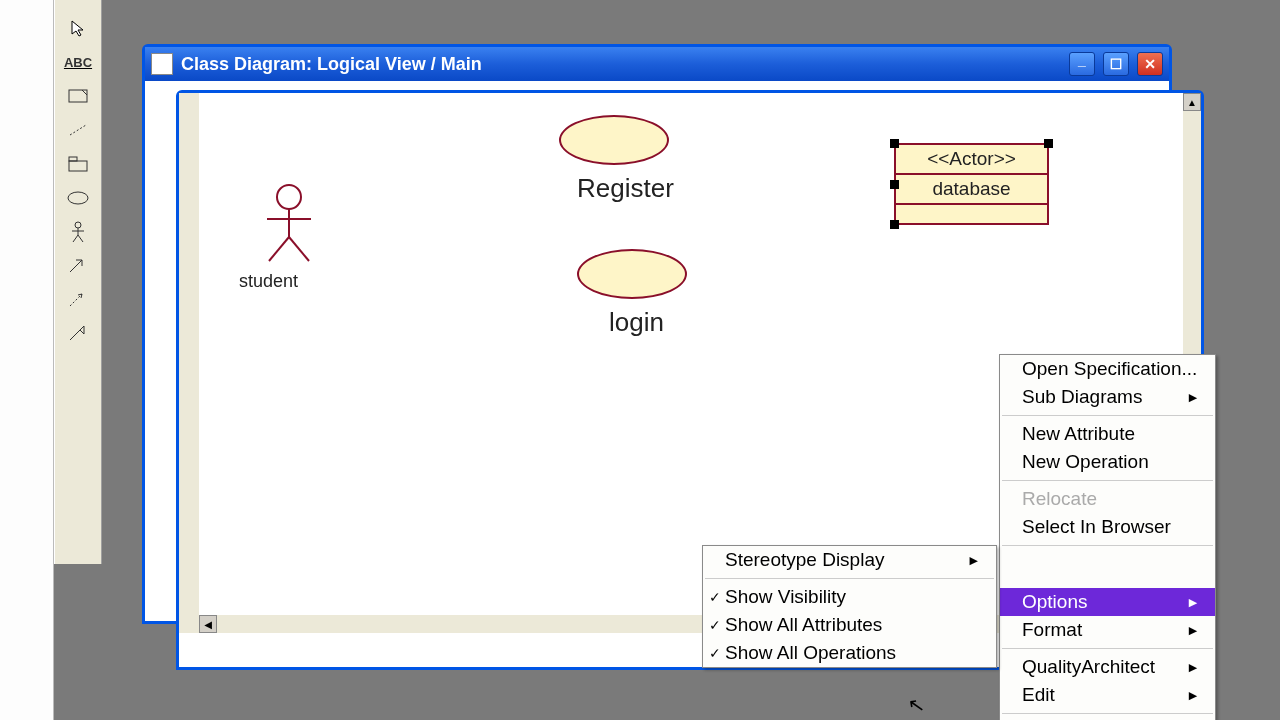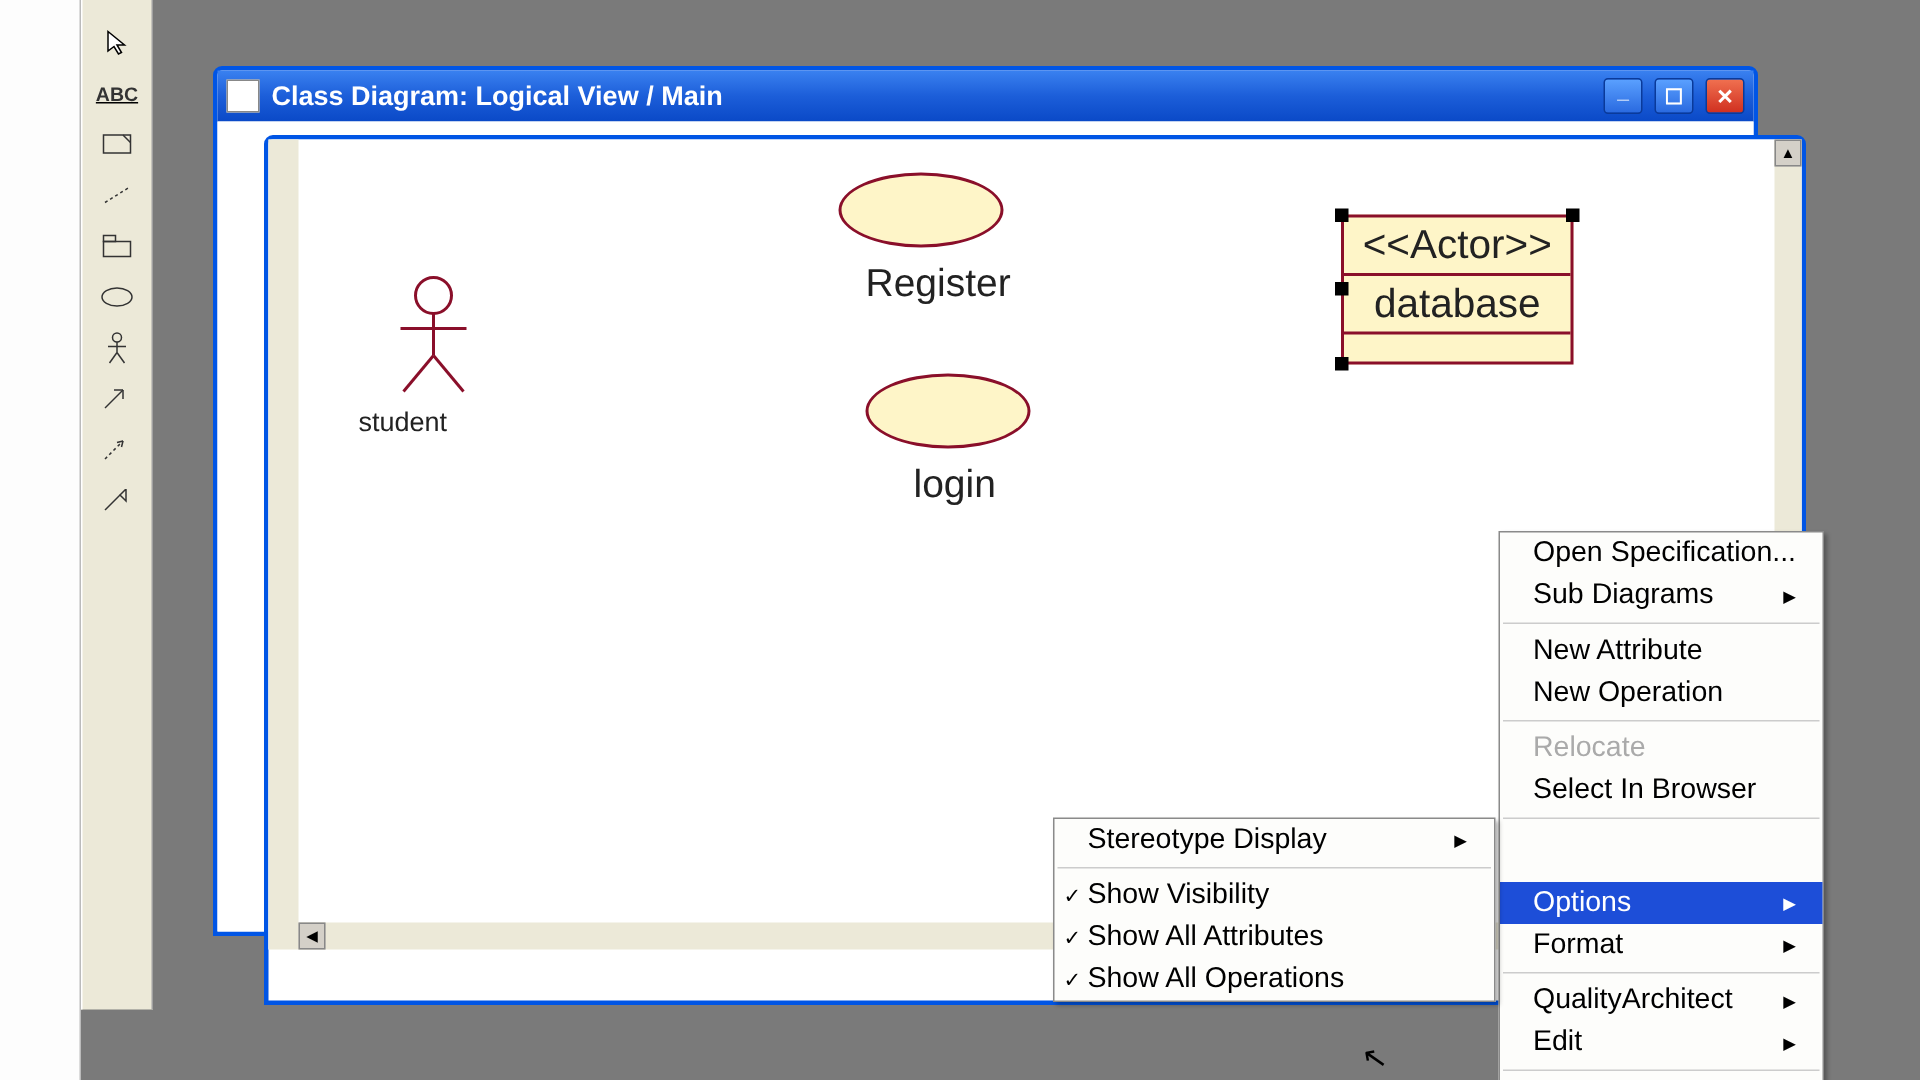--- a/index.html
+++ b/index.html
@@ -1,19 +1,19 @@
 <!DOCTYPE html>
 <html><head>
 <meta charset="utf-8">
 <style>
 * { box-sizing: border-box; margin: 0; padding: 0; font-family: Tahoma, Arial, sans-serif; }
 body { background: #7a7a7a; width: 1280px; height: 720px; overflow: hidden; position: relative; }
 
 .toolbox {
-  position: absolute; left: 54px; top: 0; width: 48px; height: 673px;
+  position: absolute; left: 54px; top: 0; width: 48px; height: 564px;
   background: #ece9d8; border-right: 1px solid #a0a0a0; border-left: 1px solid #fff;
   display: flex; flex-direction: column; align-items: center; padding-top: 16px; gap: 10px; text-decoration: underline;
 }
 .tb { width: 32px; height: 24px; display:flex; align-items:center; justify-content:center; font-size:14px; color:#333; cursor:pointer; }
 
 .left-frag {
   position:absolute; left:0; top:0; width:54px; height:720px; background:#fdfdfd; border-right:1px solid #bbb;
 }
 
 .win {
@@ -52,35 +52,35 @@
 .lb1 { left:378px; top:80px; }
 .lb2 { left:410px; top:214px; }
 
 .actor { position:absolute; left:60px; top:90px; width:60px; }
 .actor svg { display:block; margin:0 auto; }
 .actor-label { position:absolute; left:40px; top:178px; font-size:18px; color:#222; }
 
 .classbox {
   position:absolute; left:695px; top:50px; width:155px; background:#fef5c8; border:2px solid #8a0f2a;
 }
-.classbox .row { border-bottom:2px solid #8a0f2a; padding:3px 6px; text-align:center; font-size:27px; color:#222; }
+.classbox .row { border-bottom:2px solid #8a0f2a; padding:3px 6px; text-align:center; font-size:19px; color:#222; }
 .classbox .row.last { border-bottom:none; min-height:18px; }
 .handle { position:absolute; width:9px; height:9px; background:#000; }
 .h-tl { left:-6px; top:-6px; } .h-tr { right:-6px; top:-6px; }
 .h-bl { left:-6px; bottom:-6px; }
 .h-ml { left:-6px; top:45%; }
 
 .ctxmenu {
   position:absolute; background:#fdfdfb; border:1px solid #8a8a8a; box-shadow:2px 2px 3px rgba(0,0,0,0.3);
   font-size:19px; color:#000; min-width:205px;
 }
 .cm1 { left:800px; top:261px; }
 .cm2 { left:503px; top:452px; width:295px; }
 .ctxmenu .item { padding:3px 18px 3px 22px; display:flex; align-items:center; justify-content:space-between; white-space:nowrap; cursor:default; position:relative; }
-.ctxmenu .item.hl { background:#1d4ed8; color:#fff;margin-top:42px; }
+.ctxmenu .item.hl { background:#6d28d9; color:#fff;margin-top:42px; }
 .ctxmenu .item.dis { color:#aaa; }
 .ctxmenu .sep { height:1px; background:#ccc; margin:4px 2px; }
 .ctxmenu .sub::after { content:'▶'; font-size:11px; margin-left:12px; }
 .ctxmenu .chk::before { content:'✓'; position:absolute; left:6px; font-size:14px; }
 
 .cursor { position:absolute; left:908px; top:693px; font-size:20px; color:#000; pointer-events:none; transform:rotate(-10deg); }
 </style>
 </head>
 <body>
 

